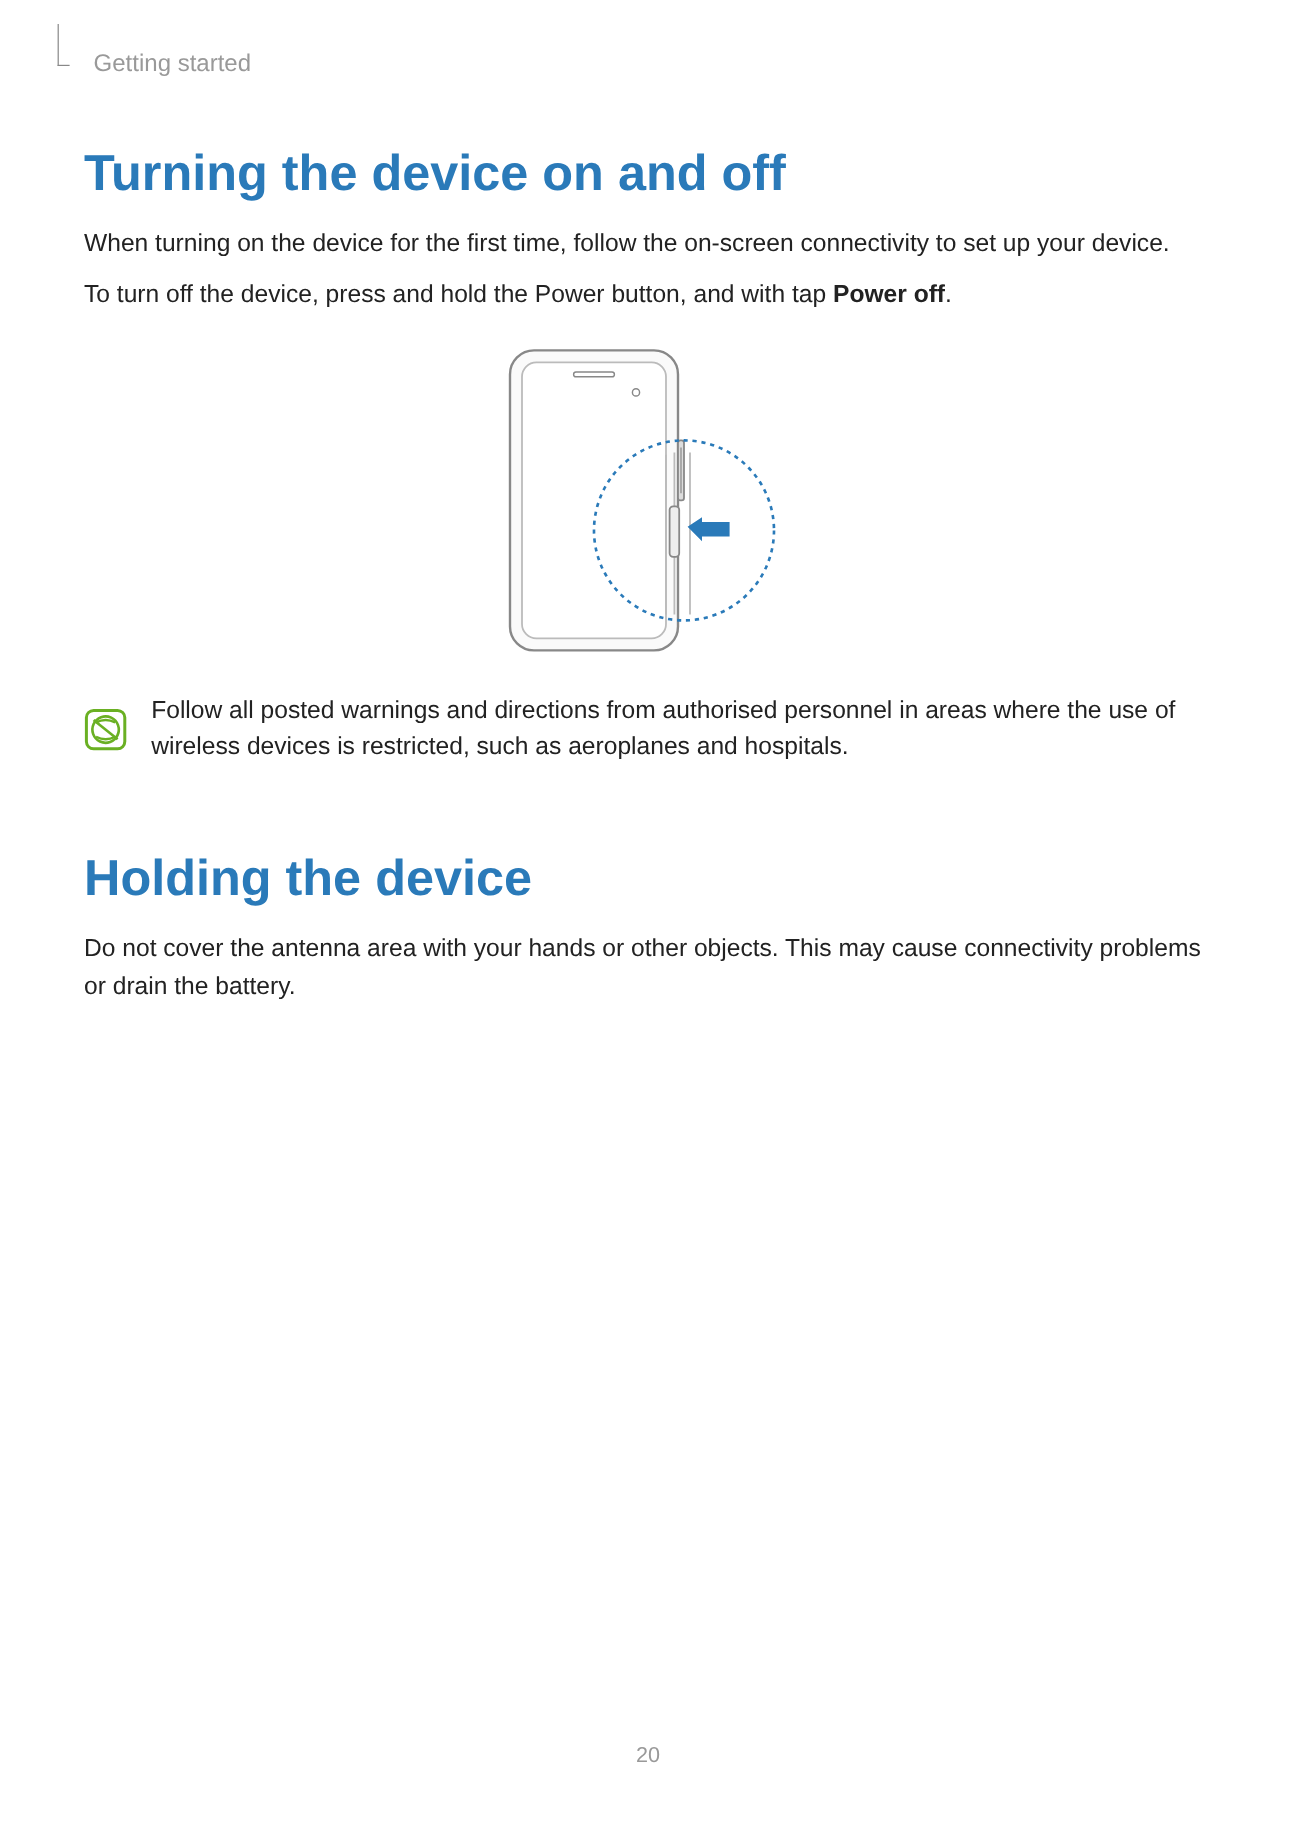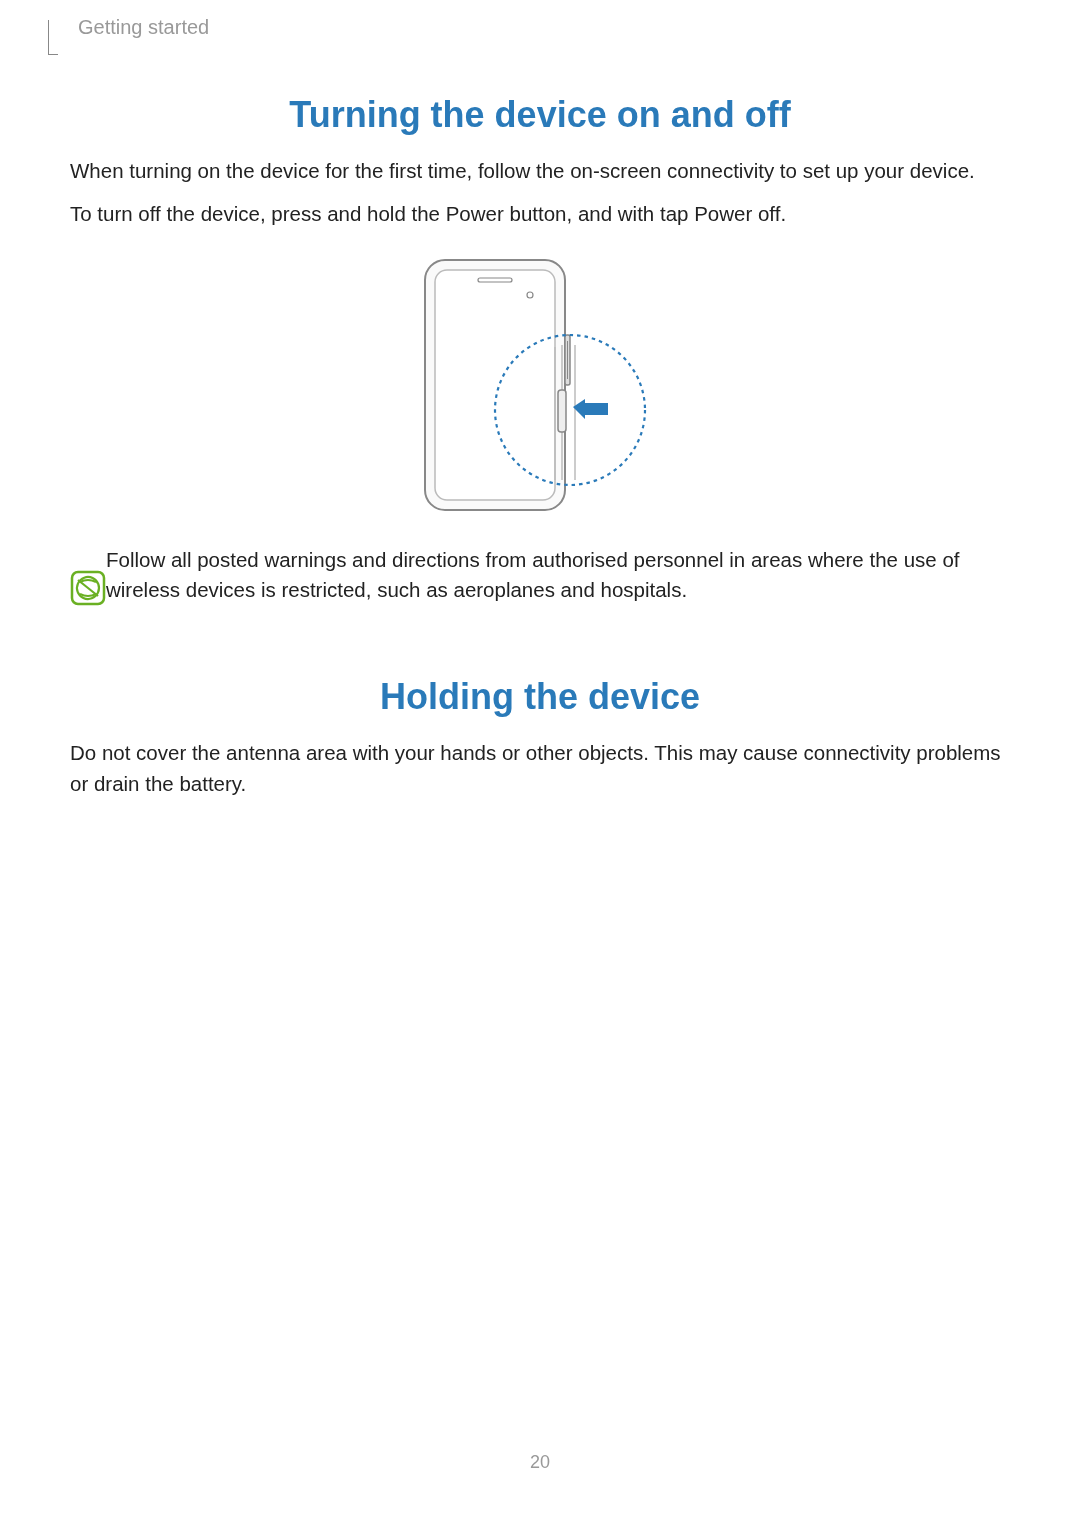--- a/index.html
+++ b/index.html
@@ -8,21 +8,21 @@
       box-sizing: border-box;
     }
     body {
       font-family: -apple-system, BlinkMacSystemFont, "Segoe UI", Helvetica, Arial, sans-serif;
       background: #fff;
       width: 1080px;
       height: 1527px;
       position: relative;
     }
     .page {
-      padding: 16px 70px 40px 70px;
+      padding: 42px 70px 40px 70px;
       position: relative;
       height: 100%;
     }
     .corner-mark {
       position: absolute;
       top: 20px;
       left: 48px;
       width: 10px;
       height: 35px;
       border-left: 1px solid #888;
@@ -30,50 +30,50 @@
     }
     .breadcrumb {
       color: #999;
       font-size: 20px;
       margin-left: 8px;
       margin-bottom: 55px;
       font-weight: 300;
     }
     .section-title {
       color: #2a7ab9;
-      font-size: 36px;
+      font-size: 42px;
       font-weight: 700;
       margin-bottom: 20px;
-      text-align: center;
     }
     .body-text {
       font-size: 20.5px;
       color: #222;
       line-height: 1.5;
       margin-bottom: 12px;
       font-weight: 300;
     }
     .body-text-inline {
       display: inline;
     }
     .bold {
-      font-weight: 400;
+      font-weight: 700;
     }
     .device-figure {
       display: flex;
       justify-content: center;
       margin: 25px 0 30px 0;
     }
     .device-svg {
       width: 280px;
       height: 260px;
     }
     .note-block {
       display: flex;
-      align-items: flex-end;
+      align-items: center;
+      gap: 20px;
       margin: 10px 0 70px 0;
     }
     .note-icon {
       width: 36px;
       height: 36px;
       flex-shrink: 0;
       margin-top: 2px;
     }
     .note-text {
       font-size: 20.5px;

